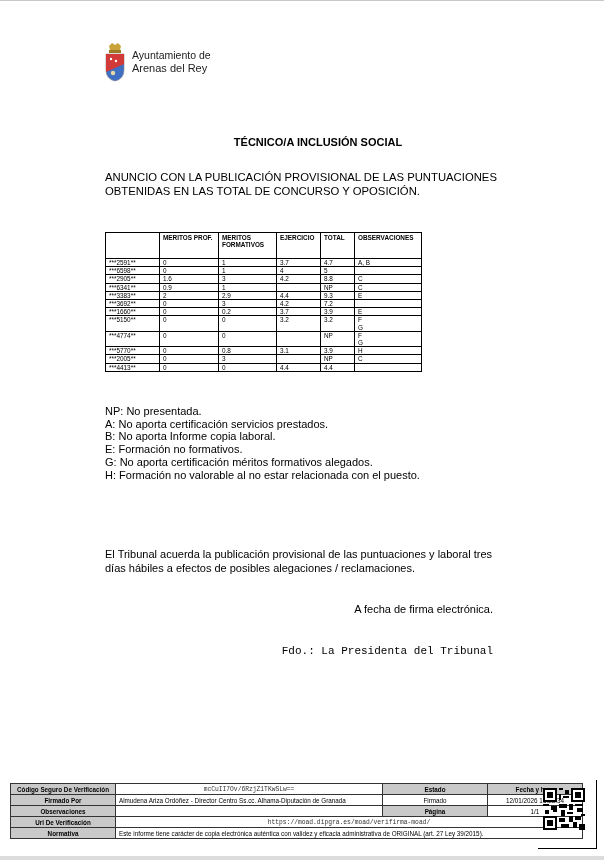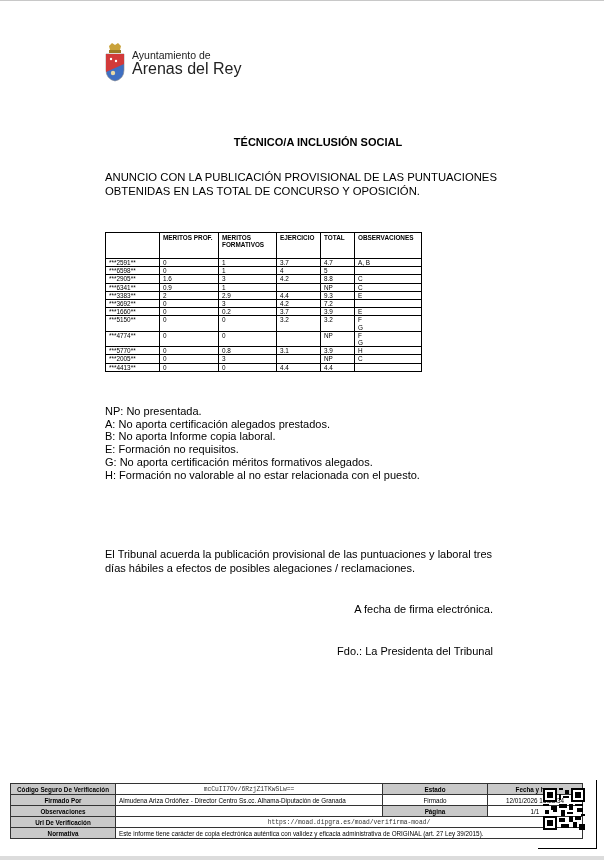--- a/index.html
+++ b/index.html
@@ -6,40 +6,40 @@
   body {
     width: 604px; height: 860px; background: #ffffff; position: relative; overflow: hidden;
     font-family: "Liberation Sans", sans-serif; color: #000;
   }
   .top-rule { position: absolute; left: 0; top: 0; width: 604px; height: 1px; background: #c8c8c8; }
   .bottom-rule { position: absolute; left: 0; top: 856px; width: 604px; height: 4px; background: #dcdcdc; }
 
   .logo { position: absolute; left: 104px; top: 42px; display: flex; align-items: center; }
   .logo .crest { width: 22px; height: 40px; }
   .logo .text { margin-left: 6px; font-size: 10.5px; line-height: 13px; color: #222; }
-  .logo .text .l2 { font-size: 16px; }
+  .logo .text .l2 { font-size: 11px; }
 
   .title { position: absolute; left: 0; width: 604px; top: 136px; text-align: center; font-weight: bold; font-size: 11px; padding-left: 16px; }
   .subtitle { position: absolute; left: 105px; top: 170px; width: 400px; font-size: 11.3px; line-height: 14px; }
 
   table.scores {
     position: absolute; left: 105px; top: 232px; border-collapse: collapse;
     font-size: 6.4px; line-height: 7.2px;
   }
   table.scores td, table.scores th {
     border: 1px solid #000; padding: 0 0 0 3px; vertical-align: top; text-align: left; font-weight: normal;
   }
   table.scores th { font-weight: bold; height: 24px; padding-top: 1px; }
   table.scores td { height: 7px; }
   .c0 { width: 50px; } .c1 { width: 55px; } .c2 { width: 54px; } .c3 { width: 40px; } .c4 { width: 30px; } .c5 { width: 63px; }
 
   .legend { position: absolute; left: 105px; top: 405px; font-size: 11px; line-height: 12.7px; }
   .para { position: absolute; left: 105px; top: 547px; width: 400px; font-size: 11px; line-height: 14px; }
   .date-line { position: absolute; right: 111px; top: 603px; font-size: 11px; }
-  .sign-line { position: absolute; right: 111px; top: 645px; font-size: 11px; }
+  .sign-line { position: absolute; right: 111px; top: 645px; font-size: 11px; font-family: Liberation Mono, monospace; }
 
   table.verify {
     position: absolute; left: 10px; top: 783px; border-collapse: collapse; font-size: 6.3px; line-height: 7px;
     border: 1.5px solid #000;
   }
   table.verify td { border: 1px solid #333; padding: 1px 3px; height: 8px; vertical-align: middle; }
   table.verify td.lbl { background: #c9c9c9; font-weight: bold; text-align: center; width: 98px; }
   table.verify td.mono { font-family: "Liberation Mono", monospace; text-align: center; color: #333; }
   table.verify td.center { text-align: center; }
   .qr { position: absolute; left: 543px; top: 788px; width: 42px; height: 42px; }
@@ -177,23 +177,23 @@
         <td style="white-space: pre-line;">0</td>
         <td style="white-space: pre-line;">4.4</td>
         <td style="white-space: pre-line;">4.4</td>
         <td style="white-space: pre-line;"></td>
       </tr>
     </tbody>
 </table>
 
 <div class="legend" id="legend">
     <div>NP: No presentada.</div>
-    <div>A: No aporta certificación alegados prestados.</div>
+    <div>A: No aporta certificación servicios prestados.</div>
     <div>B: No aporta Informe copia laboral.</div>
-    <div>E: Formación no requisitos.</div>
+    <div>E: Formación no formativos.</div>
     <div>G: No aporta certificación méritos formativos alegados.</div>
     <div>H: Formación no valorable al no estar relacionada con el puesto.</div>
   </div>
 
 <div class="para">El Tribunal acuerda la publicación provisional de las puntuaciones y laboral tres días hábiles a efectos de posibles alegaciones / reclamaciones.</div>
 <div class="date-line">A fecha de firma electrónica.</div>
 <div class="sign-line">Fdo.: La Presidenta del Tribunal</div>
 
 <table class="verify">
   <tbody>

